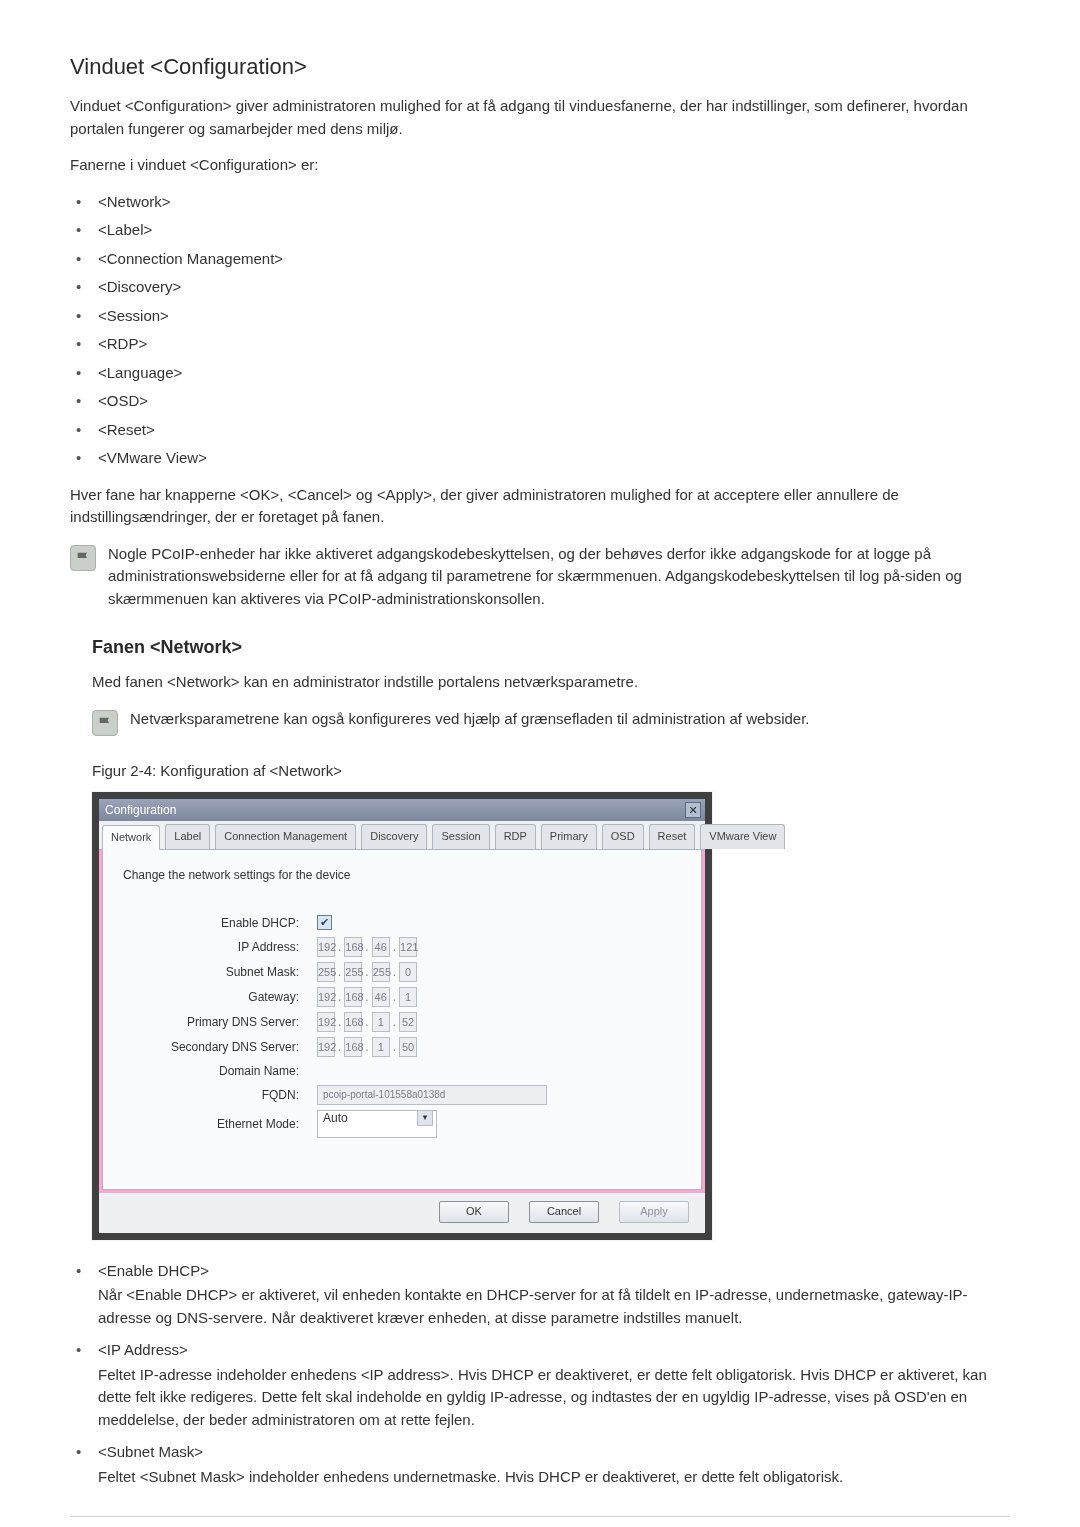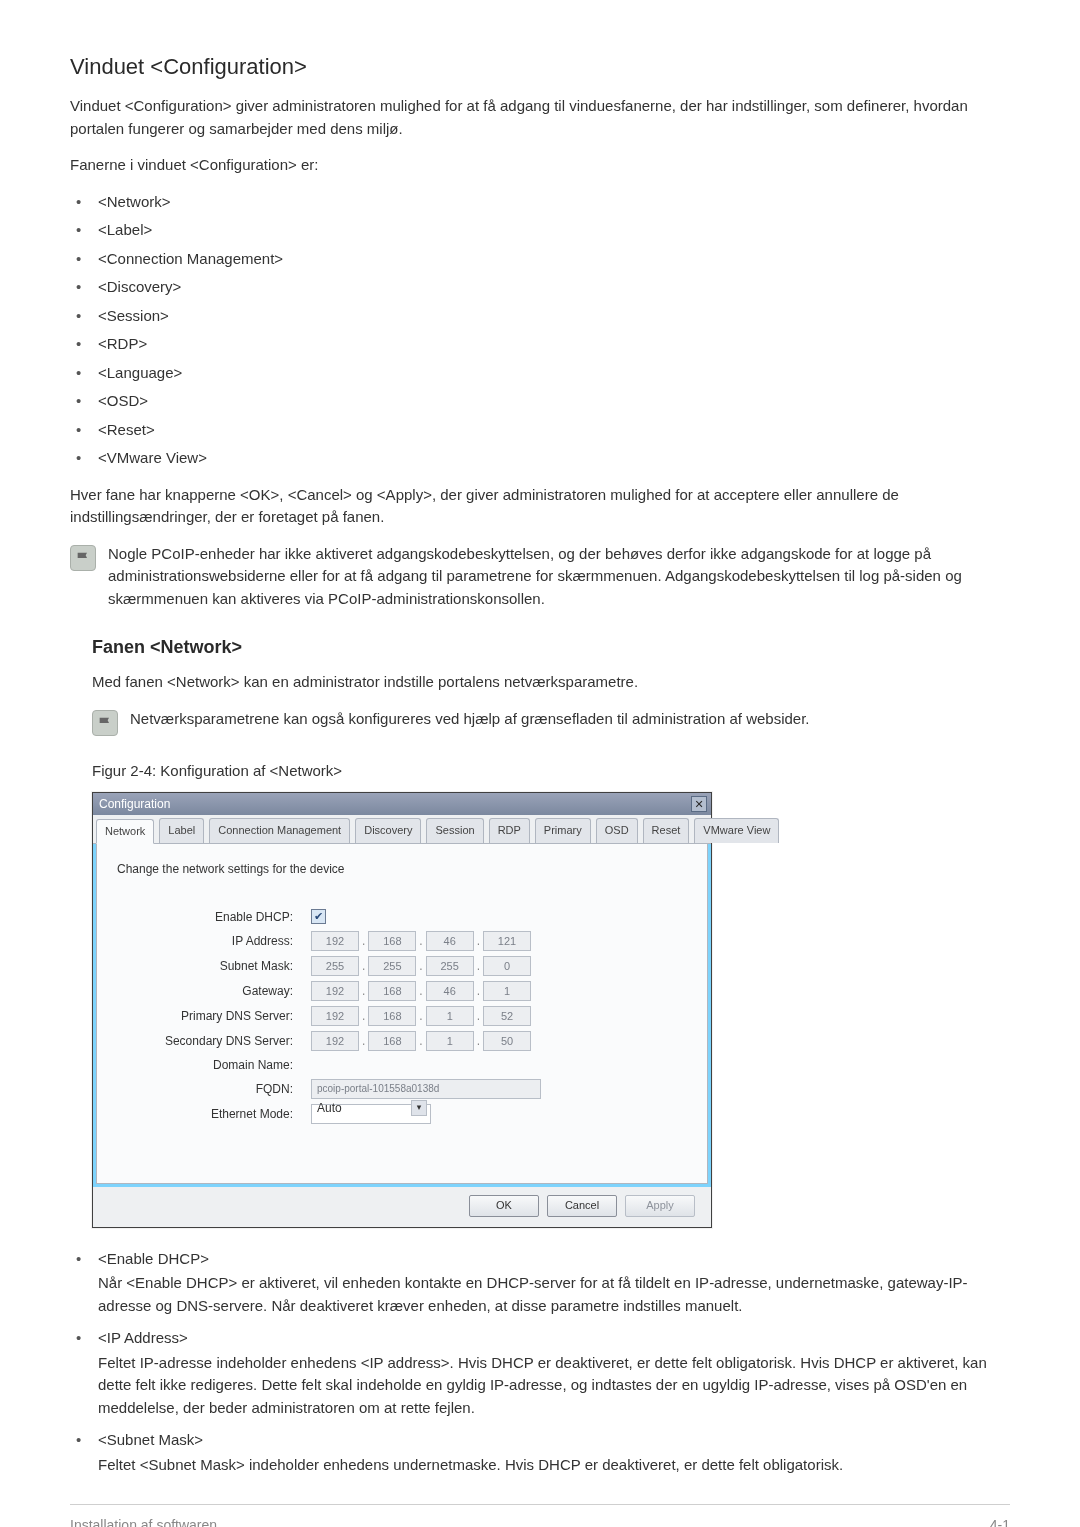--- a/index.html
+++ b/index.html
@@ -48,24 +48,24 @@
     color: #666;
   }
   .note-icon svg { width: 16px; height: 16px; fill: #666; }
   .note-text { flex: 1; }
   .figure-caption { margin-top: 24px; margin-bottom: 10px; padding-left: 22px; }
 
   
   .dialog {
     width: 620px;
     margin-left: 22px;
-    border: 1px solid #404040;
+    border: 7px solid #404040;
     font-family: Tahoma, Arial, sans-serif;
     font-size: 12px;
-    background: #7dd3fc;
+    background: #f9a8d4;
     box-shadow: 0 0 0 1px rgba(0,0,0,0.05);
     margin-bottom: 20px;
   }
   .dialog-titlebar {
     height: 22px;
     background: linear-gradient(#9aa3b8, #7b889f);
     color: #fff;
     display: flex; align-items: center; justify-content: space-between;
     padding: 0 4px 0 6px;
     font-size: 12px;
@@ -106,21 +106,21 @@
   }
   .panel-desc { margin-bottom: 30px; padding-left: 6px; }
   .form-row {
     display: flex; align-items: center; margin-bottom: 5px;
   }
   .form-label {
     width: 200px; text-align: right; padding-right: 18px;
   }
   .ip-fields { display: flex; gap: 3px; align-items: center; }
   .ip-oct {
-    width: 48px; height: 20px;
+    width: 18px; height: 20px;
     border: 1px solid #b8bec7;
     background: #eceef1;
     color: #7a7f88;
     text-align: center;
     font-size: 11px;
     line-height: 18px;
   }
   .ip-dot { color: #888; }
   .checkbox {
     width: 15px; height: 15px;
@@ -132,33 +132,33 @@
   .text-input {
     width: 230px; height: 20px;
     border: 1px solid #b8bec7;
     background: #eceef1;
     color: #7a7f88;
     font-size: 10px;
     padding: 0 5px;
     line-height: 18px;
   }
   .dropdown {
-    width: 120px; height: 20px;
+    width: 120px; height: 28px;
     border: 1px solid #b8bec7;
     background: #fff;
     display: flex; align-items: center; justify-content: space-between;
     padding: 0 3px 12px 5px;
   }
   .dropdown-arrow {
     width: 16px; height: 16px;
     background: #dfe3ea; border: 1px solid #b8bec7;
     font-size: 9px; display: flex; align-items: center; justify-content: center;
   }
   .dialog-buttons {
-    display: flex; justify-content: flex-end; gap: 8px;
+    display: flex; justify-content: flex-end; gap: 20px;
     padding: 8px 16px 10px 0;
     background: #eef0f2;
   }
   .btn {
     min-width: 70px; height: 22px;
     border: 1px solid #8a8f99;
     background: linear-gradient(#f8f9fa, #dfe3e8);
     font-size: 11px; color: #333;
     display: flex; align-items: center; justify-content: center;
     border-radius: 2px;

